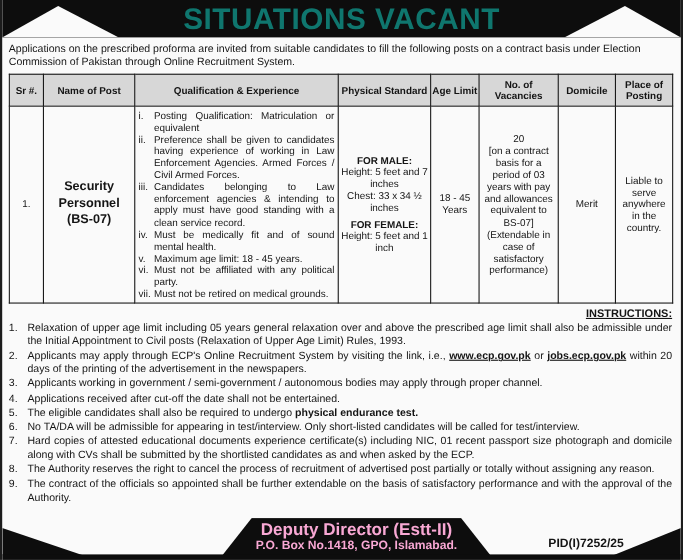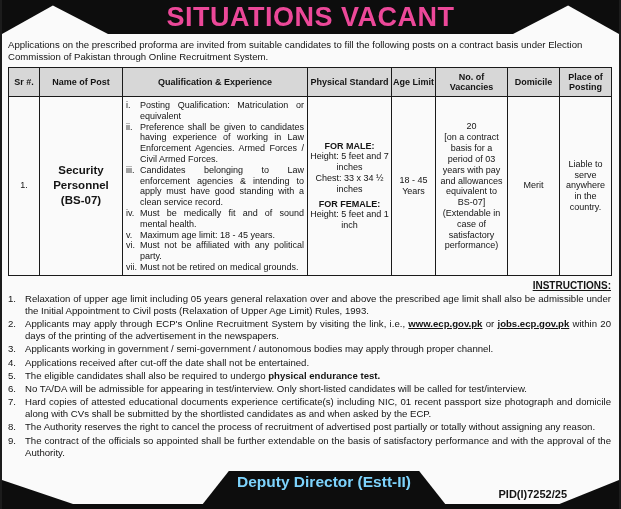--- a/index.html
+++ b/index.html
@@ -9,21 +9,21 @@
     border-left:2px solid #1c1c1c; border-right:2px solid #1c1c1c;
     color:#141414; font-family:"Liberation Sans", sans-serif;
   }
   
   .banner { position:relative; height:34px; background:#0d0d0d; }
   .notch { position:absolute; top:0; height:34px; width:106px; background:#fafafa; }
   .notch-left  { left:0;  clip-path:polygon(0% 100%, 48% 16%, 100% 100%); }
   .notch-right { right:0; clip-path:polygon(0% 100%, 52% 16%, 100% 100%); }
   .banner-title {
     position:absolute; left:0; right:0; top:0; line-height:34px; text-align:center;
-    color:#ec4899; font-size:27px; font-weight:900; letter-spacing:.5px; white-space:nowrap;
+    color:#0f766e; font-size:27px; font-weight:900; letter-spacing:.5px; white-space:nowrap;
   }
   
   .intro { padding:5px 7px 3px 6px; font-size:9.6px; line-height:1.25; }
   
   .jobtable { width:603px; margin:1px 7px 0 6px; border-collapse:collapse; table-layout:fixed; }
   .jobtable th, .jobtable td { border:1px solid #1a1a1a; }
   .jobtable th {
     background:#d7d7d7; font-size:9px; font-weight:bold; text-align:center;
     padding:2px 1px; line-height:1.15; height:24px;
   }
@@ -46,21 +46,21 @@
   .lnk { font-weight:bold; text-decoration:underline; }
   .bold { font-weight:bold; }
   
   .bottom-strip { position:absolute; left:0; right:0; bottom:0; height:5px; background:#0d0d0d; }
   .wedge { position:absolute; bottom:4px; background:#0d0d0d; }
   .wedge-left  { left:0;  width:74px; height:25px; clip-path:polygon(0% 0%, 100% 100%, 0% 100%); }
   .wedge-right { right:0; width:62px; height:25px; clip-path:polygon(100% 0%, 100% 100%, 0% 100%); }
   .sig-banner {
     position:absolute; left:200px; bottom:4px; width:244px; height:34px;
     background:#0d0d0d; clip-path:polygon(11% 0%, 89% 0%, 100% 100%, 0% 100%);
-    color:#7dd3fc; text-align:center; padding-top:2px; box-sizing:border-box;
+    color:#f9a8d4; text-align:center; padding-top:2px; box-sizing:border-box;
   }
   .sig-line1 { font-size:15.5px; font-weight:900; line-height:17px; white-space:nowrap; }
   .sig-line2 { font-size:11px; font-weight:bold; line-height:12px; white-space:nowrap; }
   .pid { position:absolute; right:52px; bottom:9px; font-size:11px; font-weight:bold;text-align:center; }
 </style>
 </head>
 <body>
 
 <div class="ad">
 
@@ -199,17 +199,18 @@
         <span class="ins-num">9.</span>
         <span class="ins-text">The contract of the officials so appointed shall be further extendable on the basis of satisfactory performance and with the approval of the Authority.</span>
       </div>
 
   </div>
 
   <div class="wedge wedge-left"></div>
   <div class="wedge wedge-right"></div>
   <div class="sig-banner">
     <div class="sig-line1">Deputy Director (Estt-II)</div>
+    <div class="sig-line2">P.O. Box No.1418, GPO, Islamabad.</div>
   </div>
   <div class="pid">PID(I)7252/25</div>
   <div class="bottom-strip"></div>
 
 </div>
 
 </body></html>

